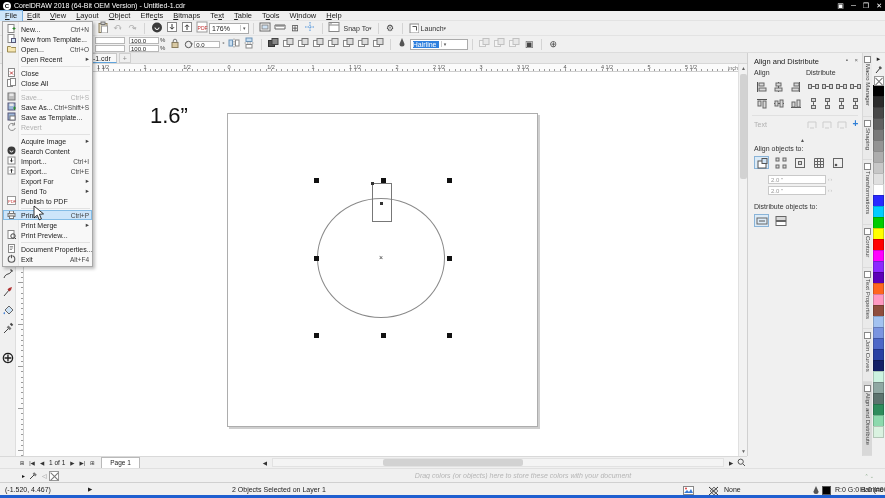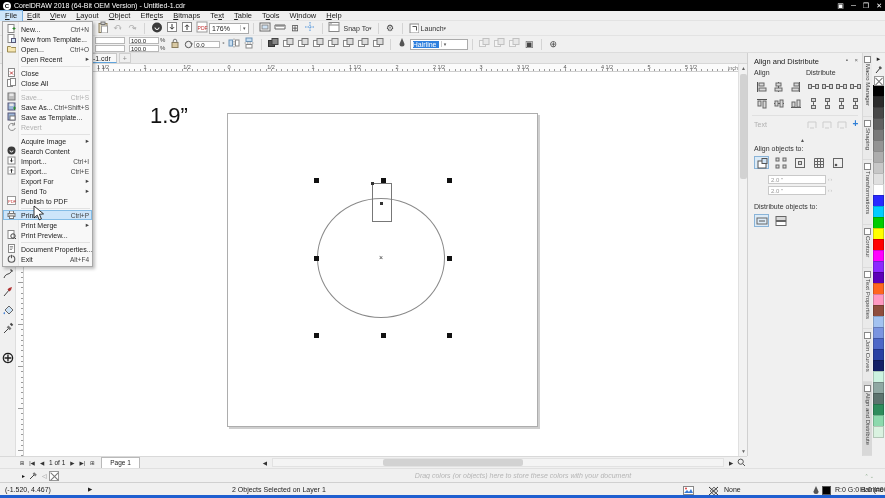--- a/index.html
+++ b/index.html
@@ -662,21 +662,21 @@
             <path d="M8.5 1.5l2 2" stroke="#444" stroke-width="2"></path>
           </svg></span>
       </div>
       <div class="tool" style="top: 286px;">
         <span class="glyph">⊕</span>
       </div>
     </div>
 
   <div class="canvas">
     <div class="page" style="left: 203px; top: 41px; width: 311px; height: 314px;"></div>
-    <div class="dimlabel" style="left: 126px; top: 31px;">1.9”</div>
+    <div class="dimlabel" style="left: 126px; top: 31px;">1.6”</div>
     <div class="shape-ellipse" style="left: 293px; top: 126px; width: 128px; height: 120px;"></div>
     <div class="shape-rect" style="left: 348px; top: 111px; width: 20px; height: 39px;"></div>
     <div class="centermark" style="left: 355px; top: 182px;">×</div>
   <div class="handle" style="left: 290px; top: 106px;"></div>
       <div class="handle" style="left: 356.5px; top: 106px;"></div>
       <div class="handle" style="left: 423px; top: 106px;"></div>
       <div class="handle" style="left: 290px; top: 183.5px;"></div>
       <div class="handle" style="left: 423px; top: 183.5px;"></div>
       <div class="handle" style="left: 290px; top: 261px;"></div>
       <div class="handle" style="left: 356.5px; top: 261px;"></div>

